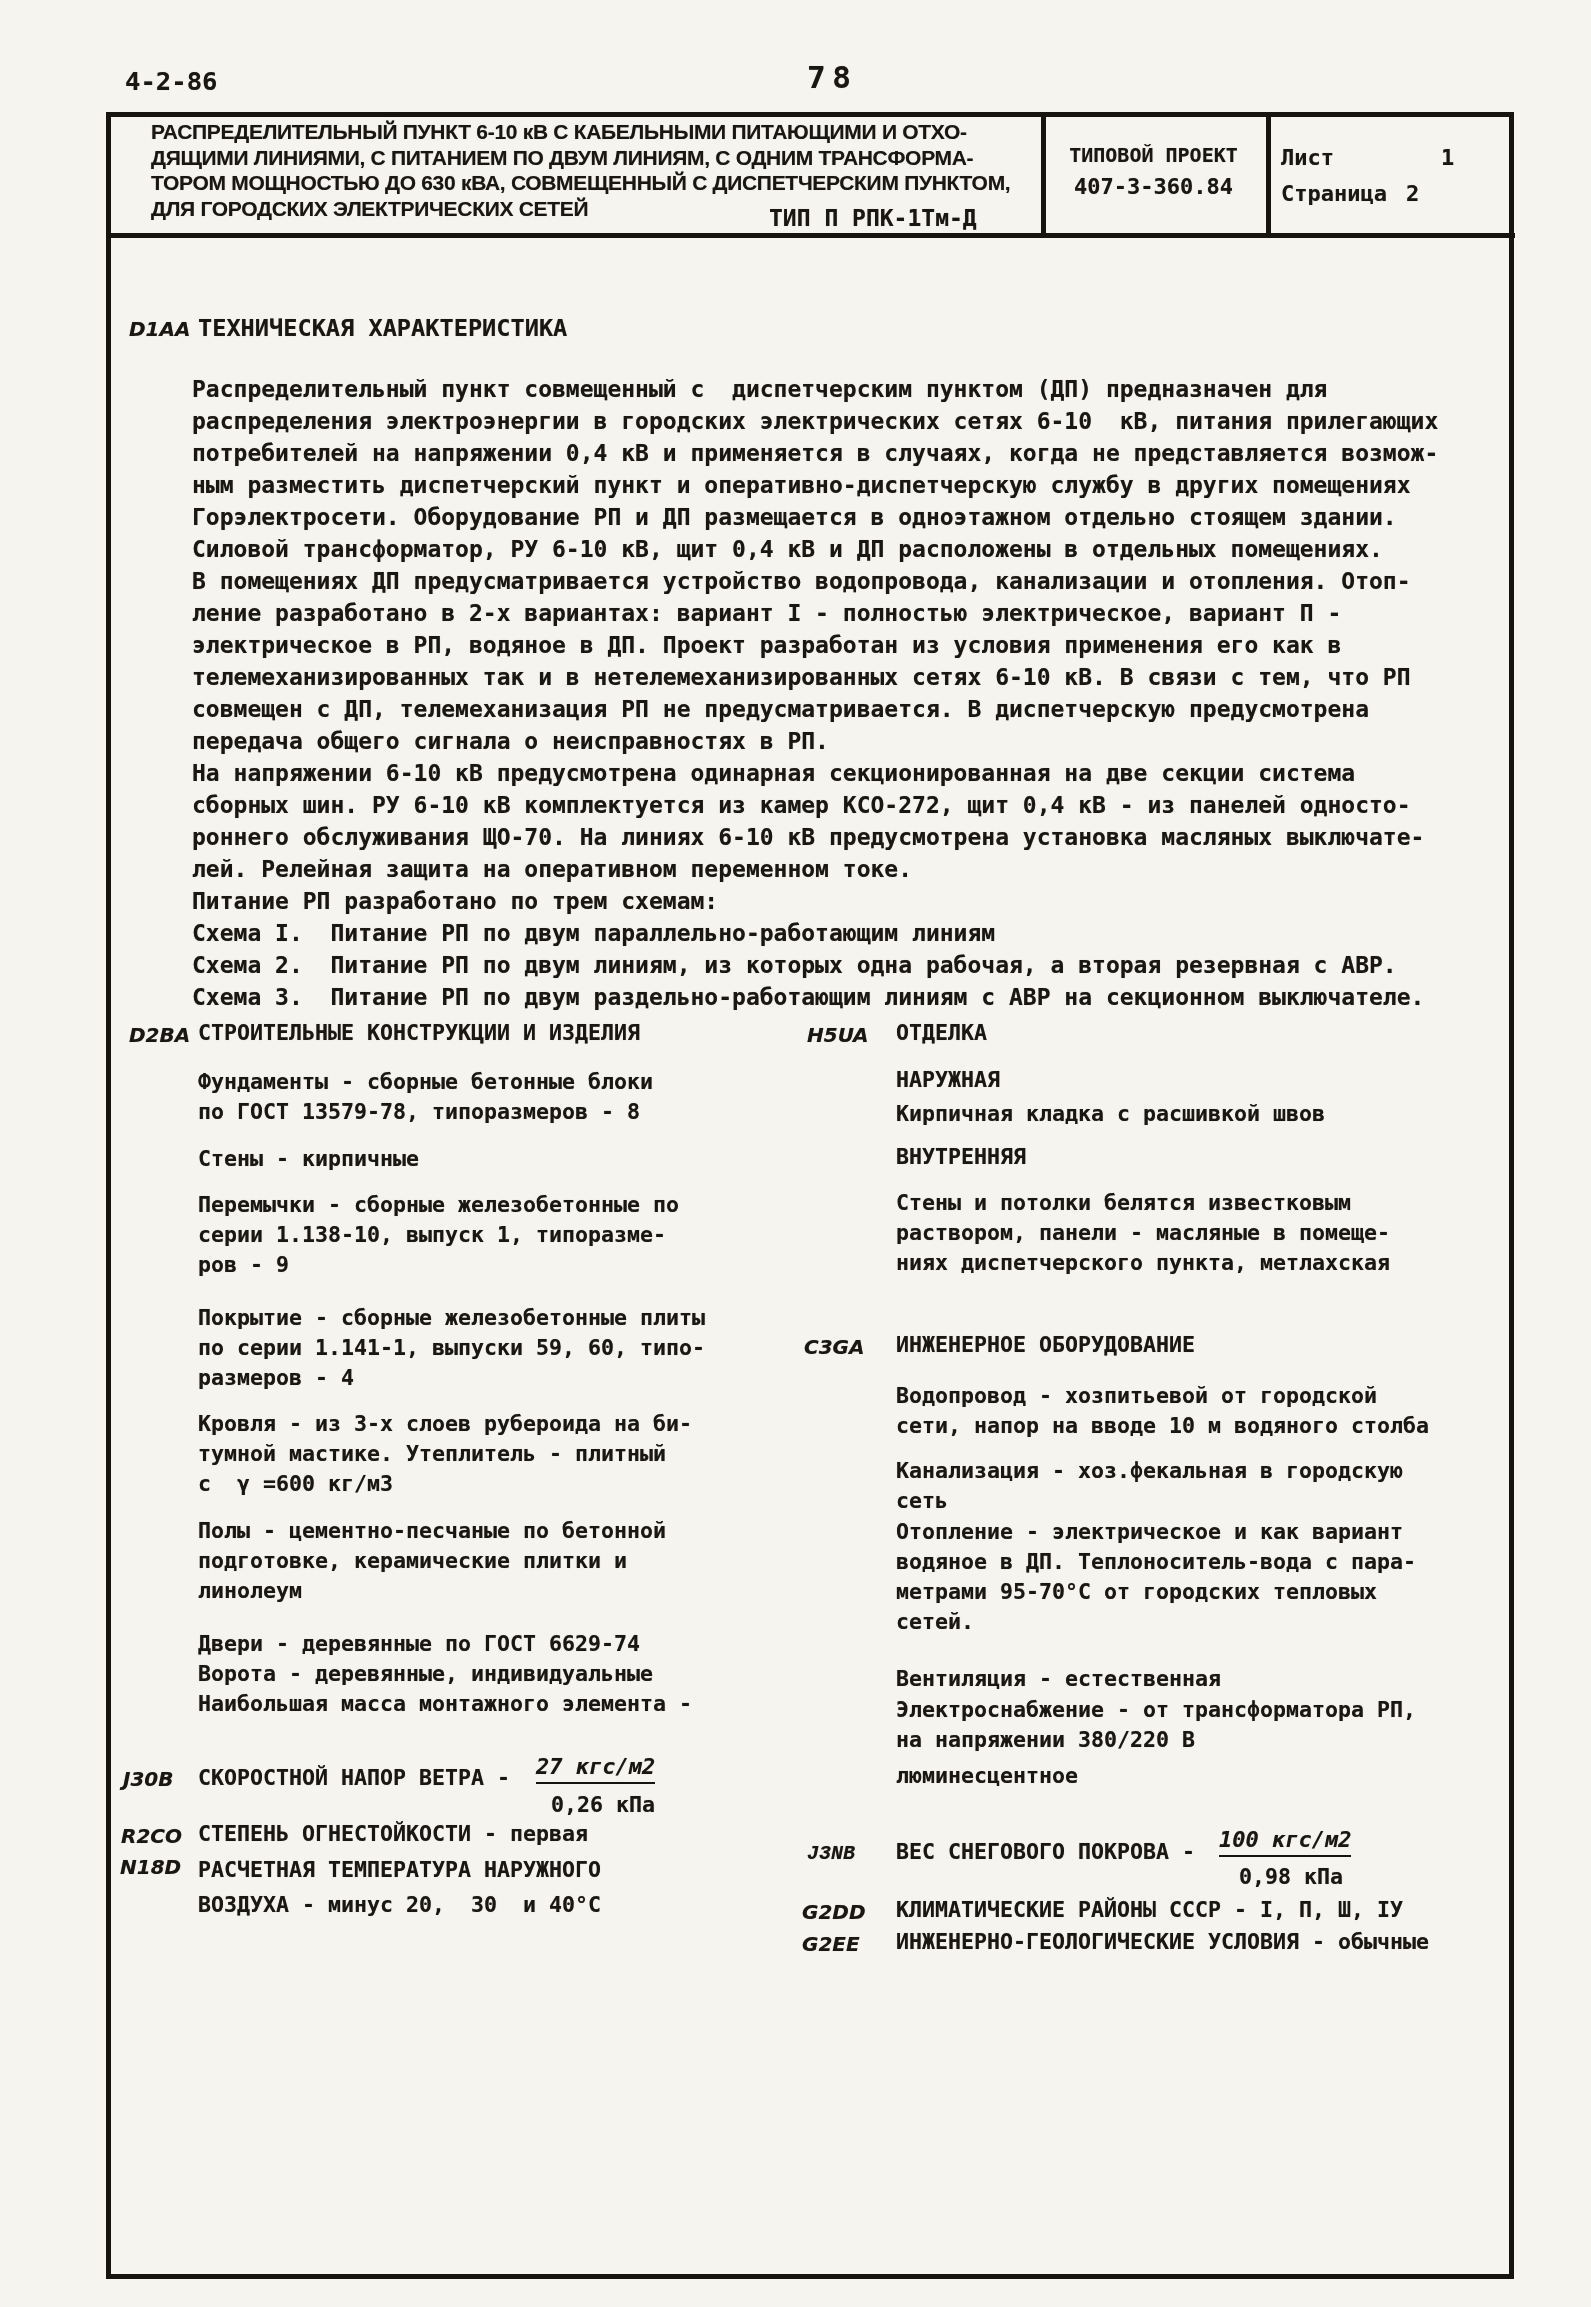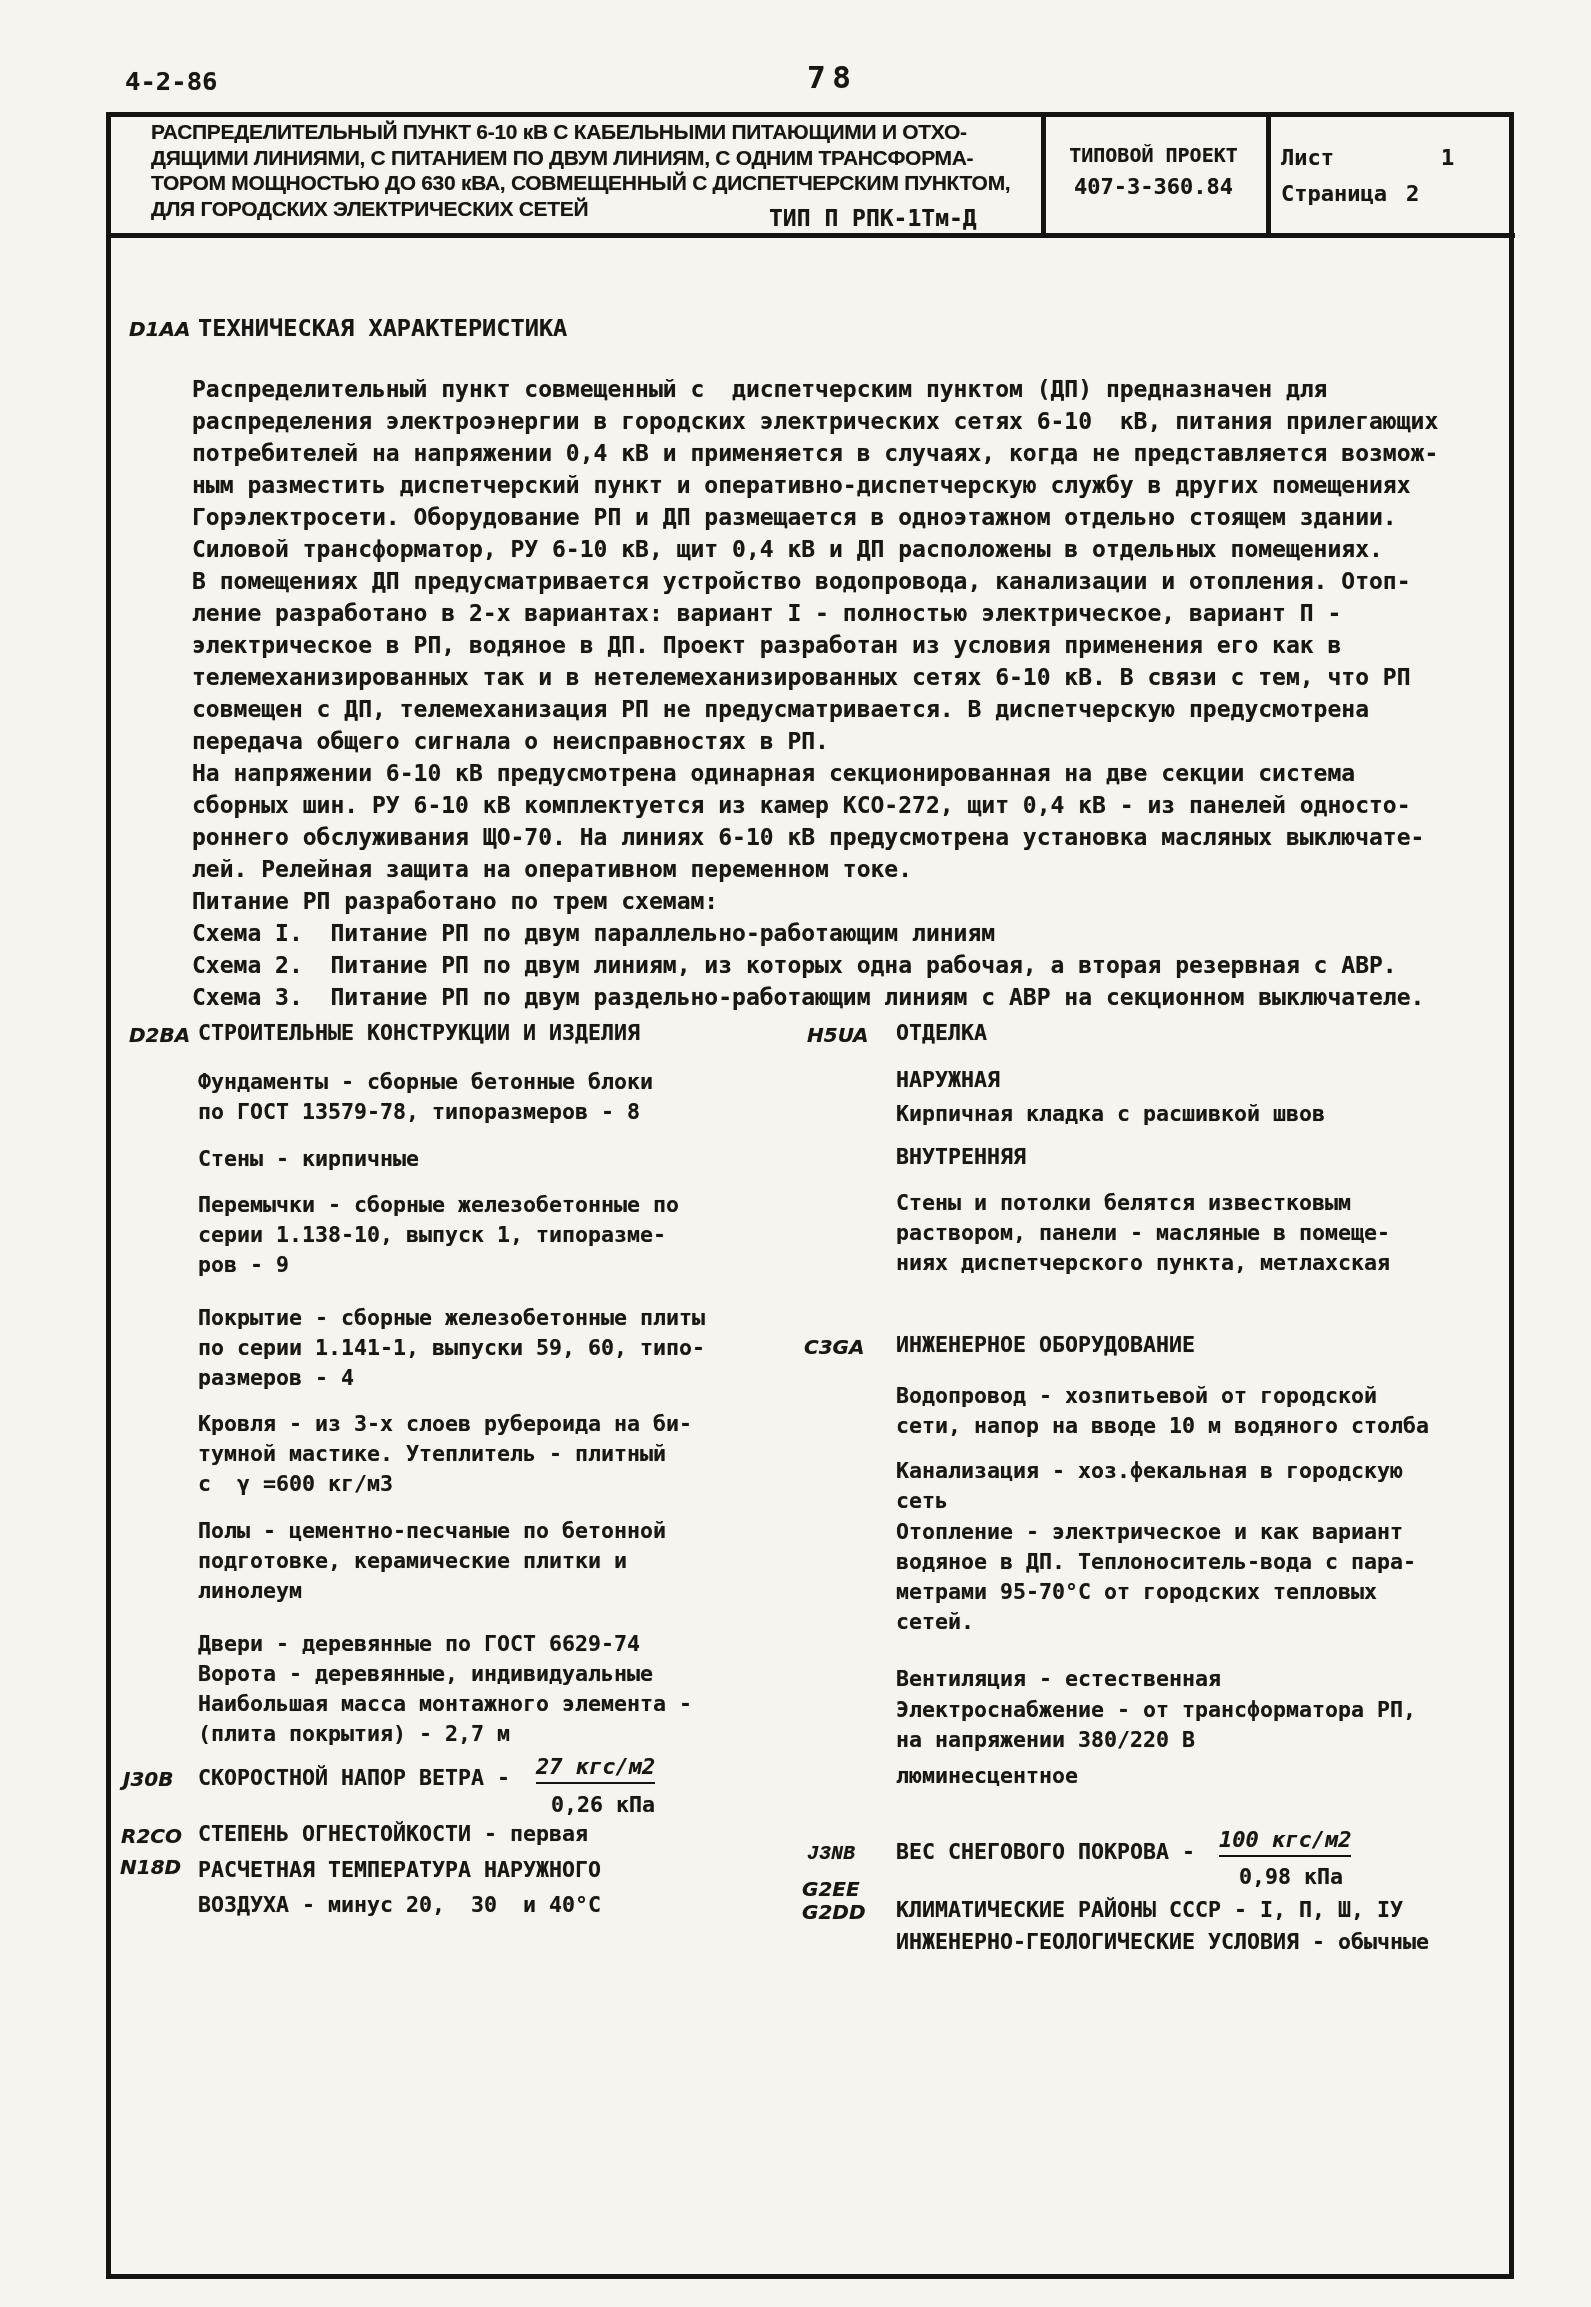--- a/index.html
+++ b/index.html
@@ -75,21 +75,21 @@
   .p-heat{left:896px;top:1517px;}
   .p-vent{left:896px;top:1664px;}
   .p-power{left:896px;top:1695px;}
   .p-light{left:896px;top:1761px;}
   .snow-code{left:807px;top:1842px;font-family:Liberation Mono, monospace;}
   .snow-label{left:896px;top:1839px;}
   .snow-top{left:1219px;top:1827px;}
   .snow-bottom{left:1239px;top:1864px;}
   .clim-code{left:802px;top:1900px;}
   .clim-text{left:896px;top:1897px;}
-  .geo-code{left:802px;top:1877px;}
+  .geo-code{left:802px;top:1932px;}
   .geo-text{left:896px;top:1929px;}
 </style>
 </head>
 <body>
 
 <div class="page ink">
 
   <div class="abs doc-code">4-2-86</div>
   <div class="abs page-num">78</div>
 
@@ -114,21 +114,21 @@
   <div class="abs main-lines"><div class="tline">Распределительный пункт совмещенный с  диспетчерским пунктом (ДП) предназначен для</div><div class="tline">распределения электроэнергии в городских электрических сетях 6-10  кВ, питания прилегающих</div><div class="tline">потребителей на напряжении 0,4 кВ и применяется в случаях, когда не представляется возмож-</div><div class="tline">ным разместить диспетчерский пункт и оперативно-диспетчерскую службу в других помещениях</div><div class="tline">Горэлектросети. Оборудование РП и ДП размещается в одноэтажном отдельно стоящем здании.</div><div class="tline">Силовой трансформатор, РУ 6-10 кВ, щит 0,4 кВ и ДП расположены в отдельных помещениях.</div><div class="tline">В помещениях ДП предусматривается устройство водопровода, канализации и отопления. Отоп-</div><div class="tline">ление разработано в 2-х вариантах: вариант I - полностью электрическое, вариант П -</div><div class="tline">электрическое в РП, водяное в ДП. Проект разработан из условия применения его как в</div><div class="tline">телемеханизированных так и в нетелемеханизированных сетях 6-10 кВ. В связи с тем, что РП</div><div class="tline">совмещен с ДП, телемеханизация РП не предусматривается. В диспетчерскую предусмотрена</div><div class="tline">передача общего сигнала о неисправностях в РП.</div><div class="tline">На напряжении 6-10 кВ предусмотрена одинарная секционированная на две секции система</div><div class="tline">сборных шин. РУ 6-10 кВ комплектуется из камер КСО-272, щит 0,4 кВ - из панелей односто-</div><div class="tline">роннего обслуживания ЩО-70. На линиях 6-10 кВ предусмотрена установка масляных выключате-</div><div class="tline">лей. Релейная защита на оперативном переменном токе.</div><div class="tline">Питание РП разработано по трем схемам:</div><div class="tline">Схема I.  Питание РП по двум параллельно-работающим линиям</div><div class="tline">Схема 2.  Питание РП по двум линиям, из которых одна рабочая, а вторая резервная с АВР.</div><div class="tline">Схема 3.  Питание РП по двум раздельно-работающим линиям с АВР на секционном выключателе.</div></div>
 
   <div class="abs code cons-code">D2BA</div>
   <div class="abs colhead cons-title">СТРОИТЕЛЬНЫЕ КОНСТРУКЦИИ И ИЗДЕЛИЯ</div>
   <div class="abs coltxt lh44 p-found"><div class="tline">Фундаменты - сборные бетонные блоки</div><div class="tline">по ГОСТ 13579-78, типоразмеров - 8</div></div>
   <div class="abs coltxt lh44 p-walls"><div class="tline">Стены - кирпичные</div></div>
   <div class="abs coltxt lh44 p-lintels"><div class="tline">Перемычки - сборные железобетонные по</div><div class="tline">серии 1.138-10, выпуск 1, типоразме-</div><div class="tline">ров - 9</div></div>
   <div class="abs coltxt lh44 p-cover"><div class="tline">Покрытие - сборные железобетонные плиты</div><div class="tline">по серии 1.141-1, выпуски 59, 60, типо-</div><div class="tline">размеров - 4</div></div>
   <div class="abs coltxt lh44 p-roof"><div class="tline">Кровля - из 3-х слоев рубероида на би-</div><div class="tline">тумной мастике. Утеплитель - плитный</div><div class="tline">с  γ =600 кг/м3</div></div>
   <div class="abs coltxt lh44 p-floors"><div class="tline">Полы - цементно-песчаные по бетонной</div><div class="tline">подготовке, керамические плитки и</div><div class="tline">линолеум</div></div>
-  <div class="abs coltxt lh44 p-doors"><div class="tline">Двери - деревянные по ГОСТ 6629-74</div><div class="tline">Ворота - деревянные, индивидуальные</div><div class="tline">Наибольшая масса монтажного элемента -</div><div class="tline">(плита покрытия) - 2,7 м</div></div>
+  <div class="abs coltxt lh44 p-doors"><div class="tline">Двери - деревянные по ГОСТ 6629-74</div><div class="tline">Ворота - деревянные, индивидуальные</div><div class="tline">Наибольшая масса монтажного элемента -</div></div>
 
   <div class="abs code wind-code">J30B</div>
   <div class="abs colhead wind-label">СКОРОСТНОЙ НАПОР ВЕТРА -</div>
   <div class="abs frac-top wind-top">27 кгс/м2</div>
   <div class="abs frac-bottom wind-bottom">0,26 кПа</div>
 
   <div class="abs code fire-code">R2CO</div>
   <div class="abs colhead fire-text">СТЕПЕНЬ ОГНЕСТОЙКОСТИ - первая</div>
 
   <div class="abs code temp-code">N18D</div>

